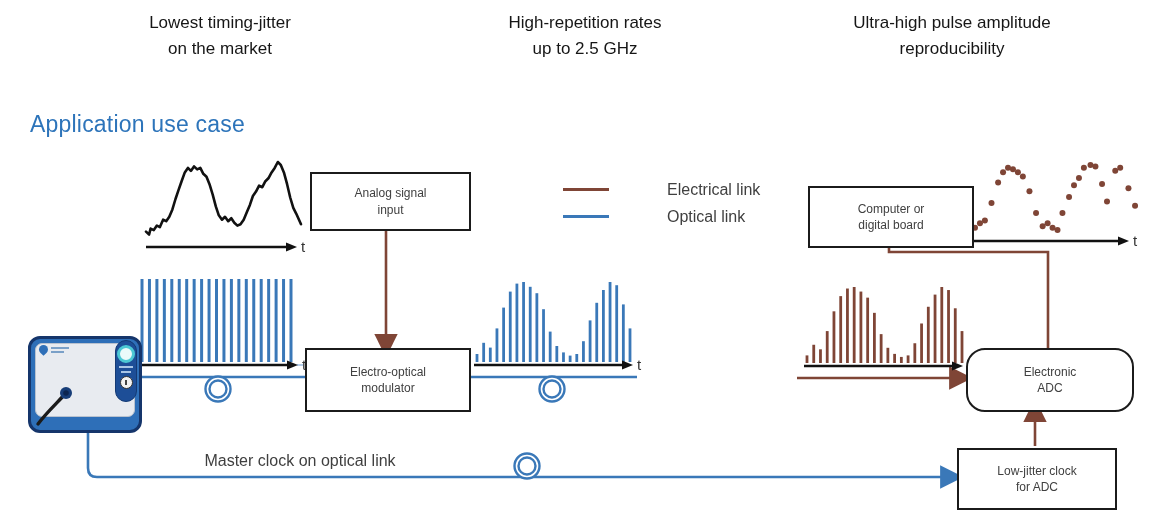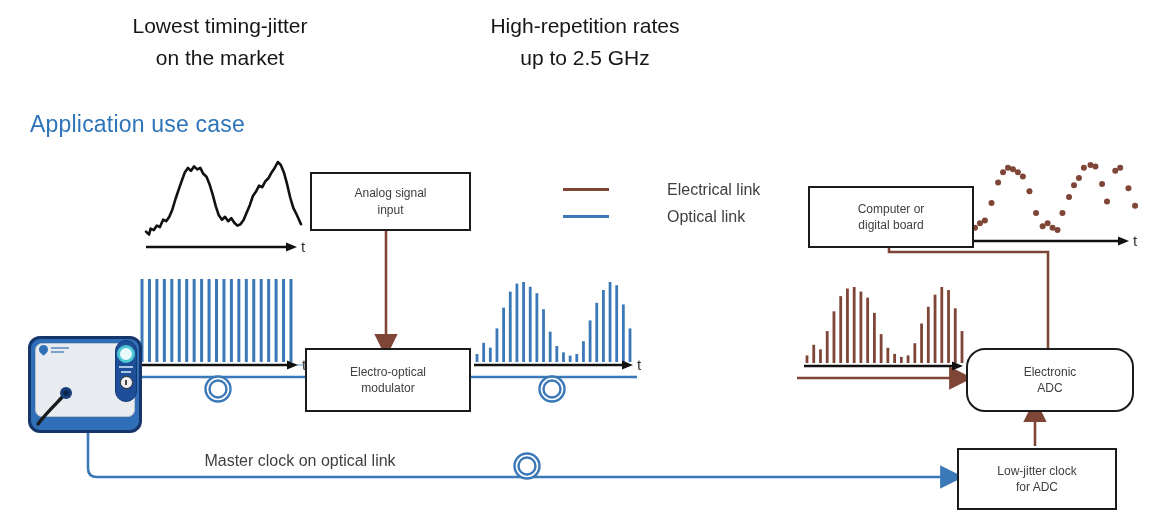--- a/index.html
+++ b/index.html
@@ -2,21 +2,21 @@
 <html style="--optical: #3a78b8; --electrical: #7f4536; --accent: #2d74ba;"><head>
 <meta charset="utf-8">
 <style>
   html,body{margin:0;padding:0;background:#fff;}
   #canvas{
     position:relative;width:1163px;height:522px;background:#fff;overflow:hidden;
     font-family:"Liberation Sans",sans-serif;color:#1a1a1a;
   }
   .hdr{
     position:absolute;top:10px;width:320px;text-align:center;
-    font-size:21px;line-height:1.5;color:#161616;white-space:pre-line;
+    font-size:17px;line-height:1.5;color:#161616;white-space:pre-line;
   }
   #hdr-0{left:60px;} #hdr-1{left:425px;} #hdr-2{left:792px;}
   #section-title{
     position:absolute;left:30px;top:111px;font-size:23px;color:var(--accent);
     letter-spacing:.2px;
   }
   .node-box{
     position:absolute;background:#fff;border:2px solid #1b1b1b;z-index:4;
     display:flex;align-items:center;justify-content:center;text-align:center;
     font-size:12px;line-height:1.35;color:#404040;white-space:pre-line;
@@ -89,20 +89,22 @@
 </style>
 </head>
 <body>
 
 <div id="canvas">
 
   <div class="hdr" id="hdr-0">Lowest timing-jitter
 on the market</div>
   <div class="hdr" id="hdr-1">High-repetition rates
 up to 2.5 GHz</div>
+  <div class="hdr" id="hdr-2">Ultra-high pulse amplitude
+reproducibility</div>
 
   <div id="section-title">Application use case</div>
 
   <svg id="connectors" width="1163" height="522">
     <defs>
       <marker id="ah-e" markerWidth="9" markerHeight="9" refX="1.5" refY="4.5" orient="auto">
         <path id="ah-e-path" d="M0,0 L9,4.5 L0,9 z"></path>
       </marker>
       <marker id="ah-o" markerWidth="9" markerHeight="9" refX="1.5" refY="4.5" orient="auto">
         <path id="ah-o-path" d="M0,0 L9,4.5 L0,9 z"></path>

